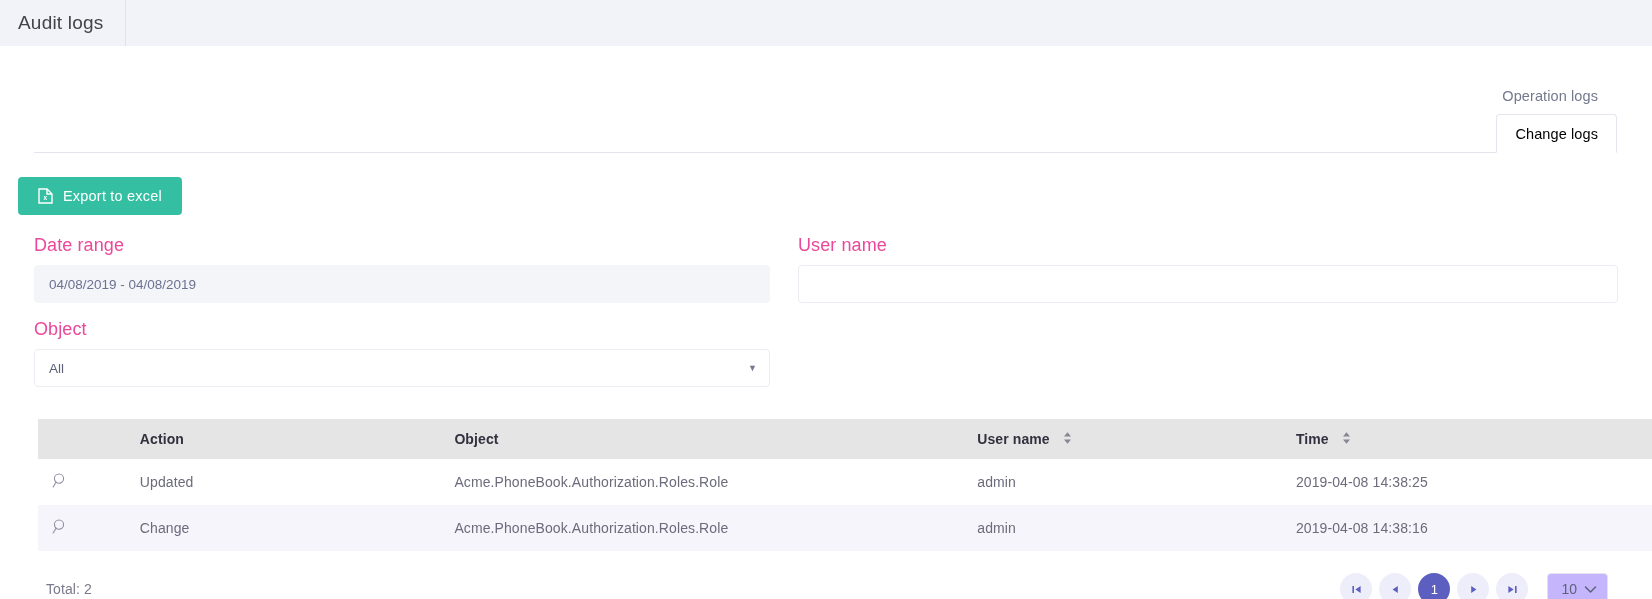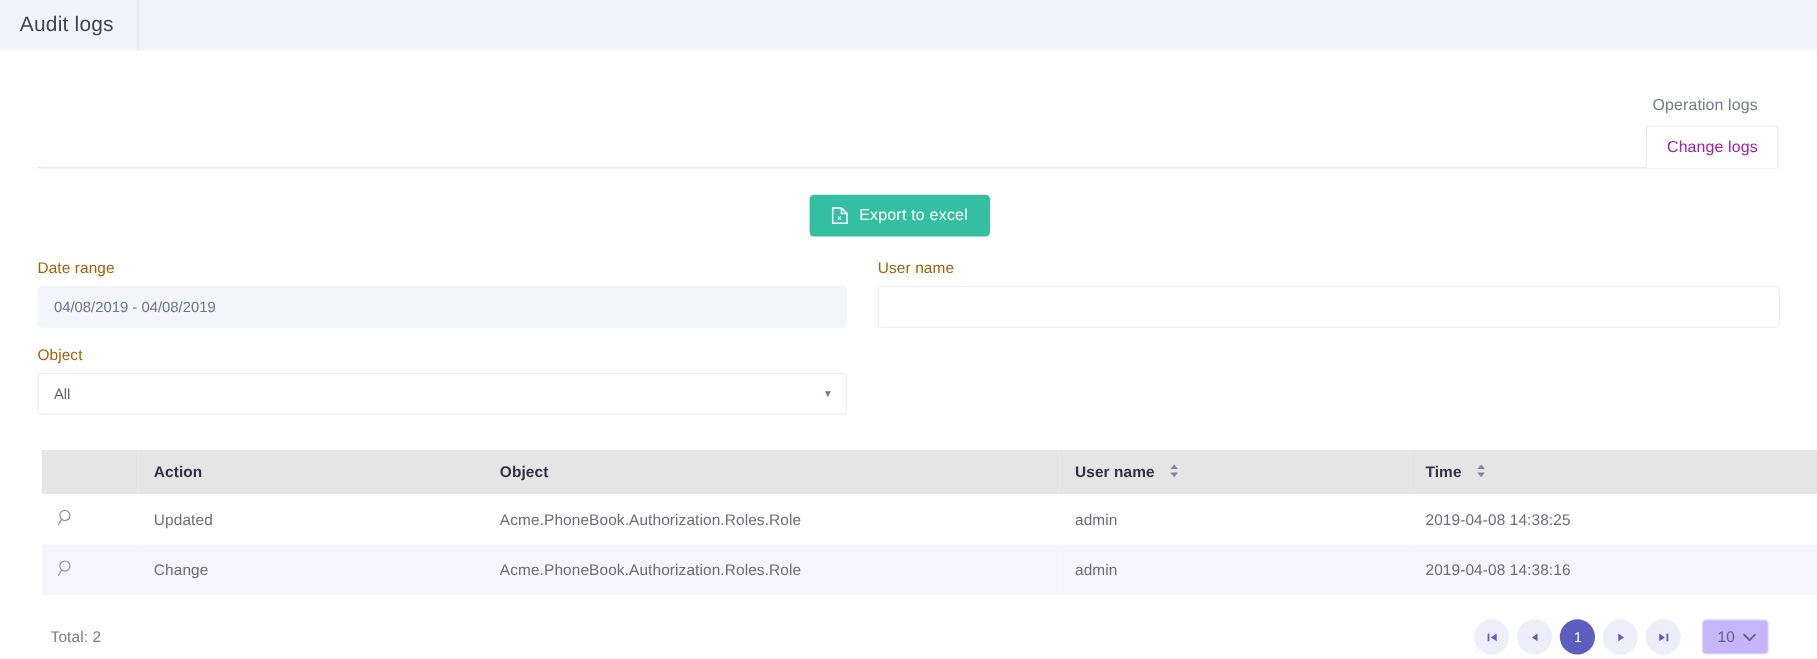--- a/index.html
+++ b/index.html
@@ -61,29 +61,29 @@
     color: #74788d;
     padding: 11px 18px 10px 18px;
     border: 1px solid transparent;
     border-radius: 4px 4px 0 0;
     margin-bottom: -1px;
     cursor: pointer;
     white-space: nowrap;
     letter-spacing: .1px;
   }
   .tab.active {
-    color: #a21caf;
+    color: #000000;
     background: #ffffff;
     border-color: #e4e6ef #e4e6ef #ffffff #e4e6ef;
   }
 
   
   .actions {
     display: flex;
-    justify-content: center;
+    justify-content: space-between;
     margin-top: 24px;
     padding-right: 16px;
   }
   .btn {
     display: inline-flex;
     align-items: center;
     gap: 10px;
     height: 38px;
     padding: 0 20px;
     border: none;
@@ -104,22 +104,22 @@
     padding: 0 16px;
   }
   .frow {
     display: flex;
     gap: 28px;
   }
   .fcol-left  { width: 736px; }
   .fcol-right { width: 736px; flex: 1; }
   .flabel {
     display: block;
-    font-size: 14px;
-    color: #a16207;
+    font-size: 18px;
+    color: #ec4899;
     margin-bottom: 9px;
     letter-spacing: .1px;
   }
   .field {
     width: 100%;
     height: 38px;
     border: 1px solid #ebedf2;
     border-radius: 4px;
     font-size: 13.5px;
     font-family: "Liberation Sans", sans-serif;

